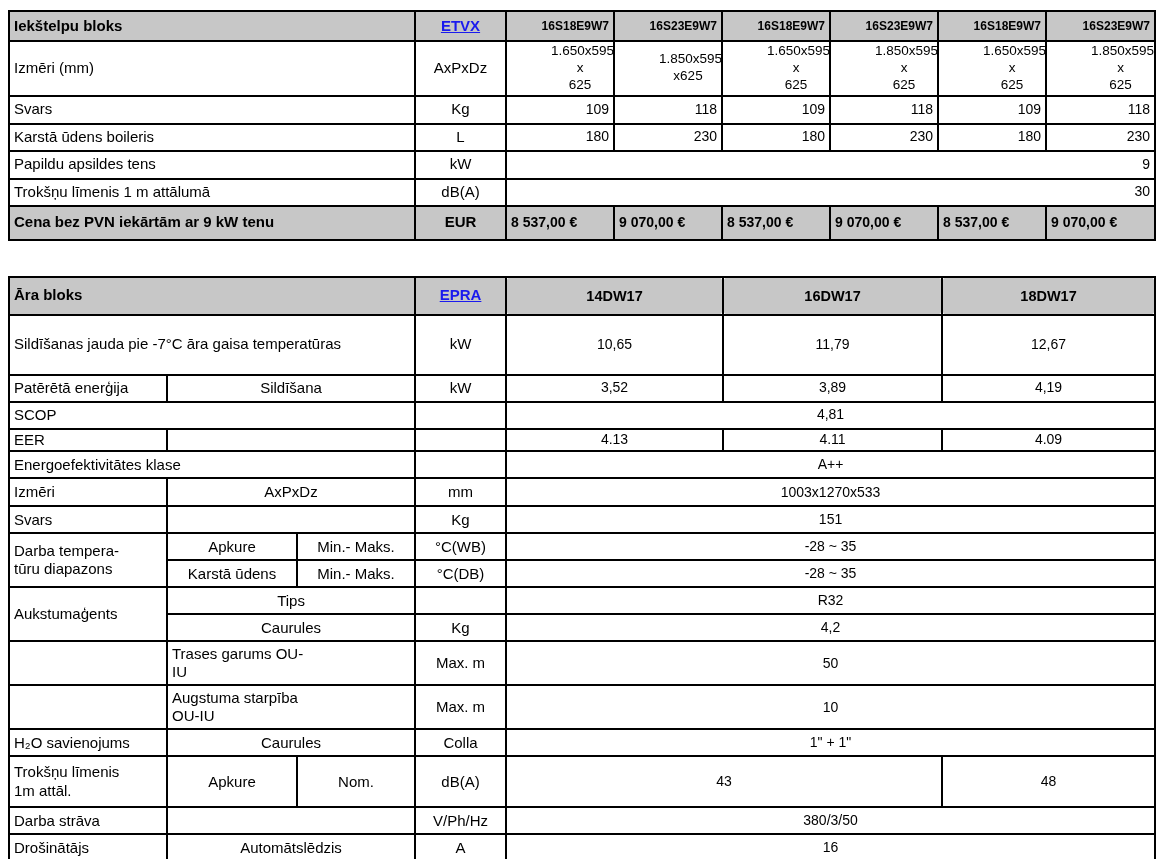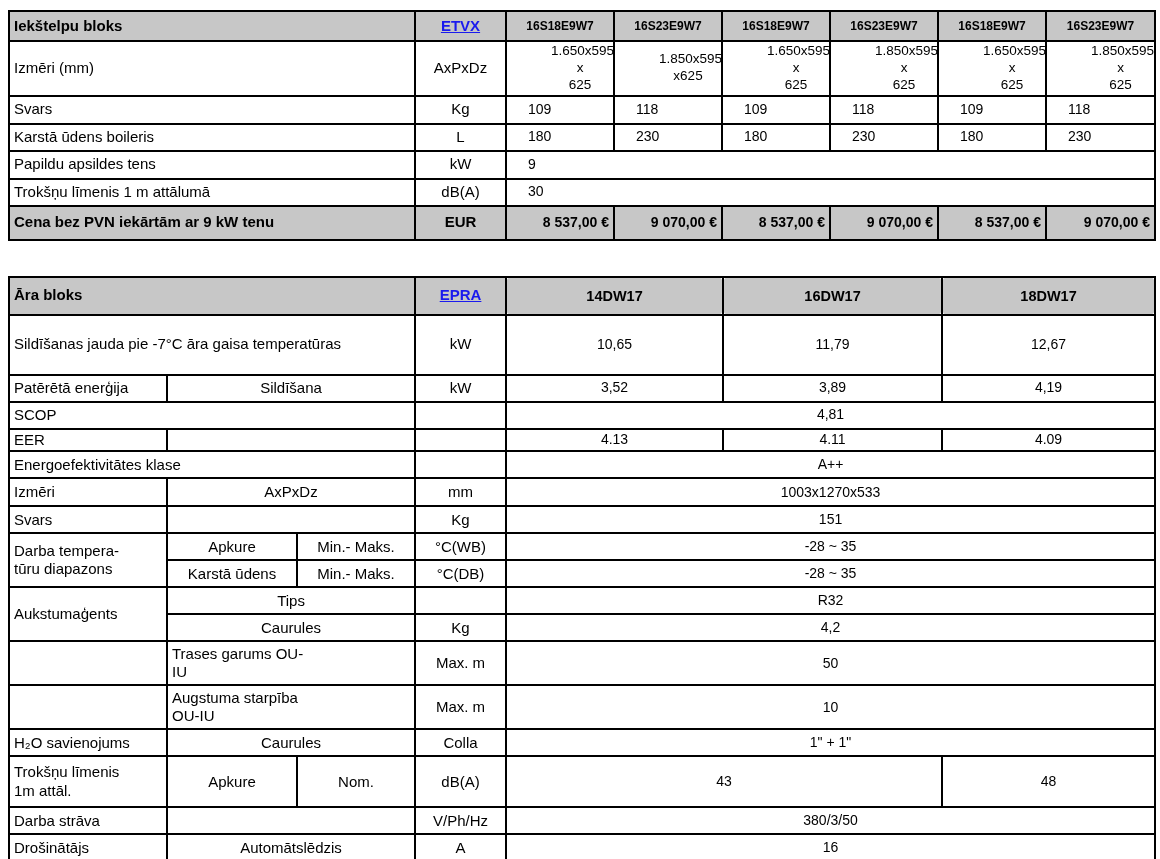--- a/index.html
+++ b/index.html
@@ -18,26 +18,26 @@
   .pre { white-space:pre-line; }
   .fs13 { font-size:13px; }
   .fs135 { font-size:13.5px; }
   .fs145 { font-size:14.5px; }
 
   a.link { color:#1a1aee; text-decoration:underline; font-weight:bold; cursor:pointer; }
 
   .t1 { margin-top:10px; width:1146px;border-radius:8px; }
   .t2 { margin-top:35px; width:1146px; }
 
-  .t1 .model { font-weight:bold; font-size:12px; text-align:center; }
+  .t1 .model { font-weight:bold; font-size:12px; text-align:right; }
   .t2 .model { font-weight:bold; font-size:14.5px; text-align:center;border-radius:6px; }
-  .t1 .val { text-align:left; font-size:14px;padding-left:21px; }
+  .t1 .val { text-align:right; font-size:14px;padding-left:21px; }
   .t1 .dim { text-align:center; font-size:13.5px; white-space:pre-line;padding-left:44px; }
   .t2 .val { text-align:center; font-size:14px;border-radius:21px; }
-  .t1 .priceval { text-align:right; font-size:14px; font-weight:bold; }
+  .t1 .priceval { text-align:left; font-size:14px; font-weight:bold; }
 
   .indent { text-align:left; padding-left:82px; white-space:pre-line;border-radius:15px; }
 </style>
 </head>
 <body>
 
 <div class="page">
 
   <table class="spec t1">
     <colgroup>

